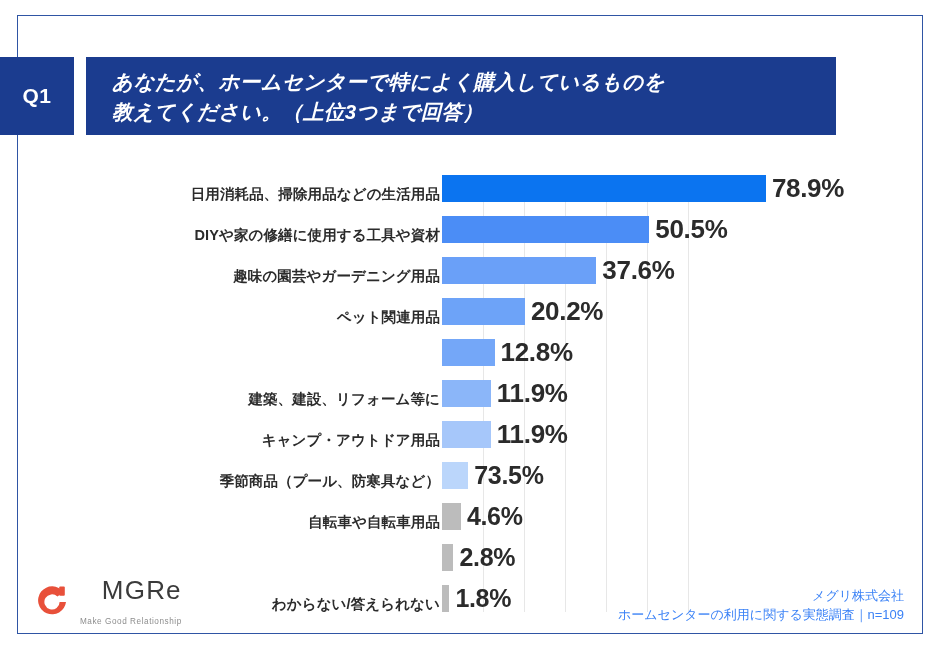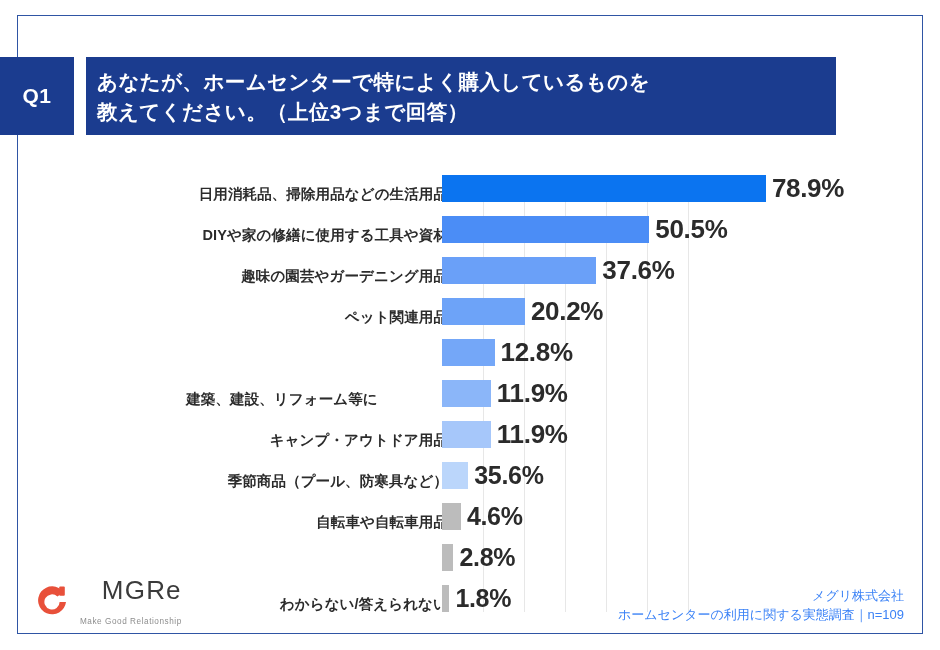--- a/index.html
+++ b/index.html
@@ -35,22 +35,23 @@
     letter-spacing:.5px;
     z-index:4;
   }
   .q-title{
     position:absolute;
     left:86px;top:57px;
     width:750px;height:78px;
     background:#1b3c8f;
     color:#ffffff;
     box-sizing:border-box;
-    padding:10px 16px 0 11px;
+    padding:10px 16px 0 26px;
     z-index:3;
+    font-style:italic;
   }
   .q-title .line{
     font-size:20.5px;
     font-weight:bold;
     line-height:30px;
     letter-spacing:.4px;
     white-space:nowrap;
   }
   
   .chart{
@@ -71,31 +72,31 @@
     position:absolute;left:0;top:0;width:940px;
   }
   .row{
     position:relative;
     height:41px;
     display:flex;
     align-items:center;
   }
   .cat-label{
     position:absolute;
-    left:116px;
+    left:108px;
     width:332px;
     text-align:right;
     font-size:14.5px;
     font-weight:bold;
     color:#2b2b2b;
     line-height:17px;
     letter-spacing:.1px;
     margin-top:12px;
   }
-  .cat-label.two-line{ line-height:17px;text-align:center; }
+  .cat-label.two-line{ line-height:17px; }
   .bar-wrap{
     position:absolute;
     left:442px;
     height:41px;
     display:flex;
     align-items:center;
     white-space:nowrap;
     justify-content:flex-end;
   }
   .bar{
@@ -211,21 +212,21 @@
           <div class="cat-label">キャンプ・アウトドア用品</div>
           <div class="bar-wrap">
             <div class="bar" style="width: 48.8495px; background: rgb(166, 199, 250);"></div>
             <div class="val">11.9%</div>
           </div>
         </div>
         <div class="row">
           <div class="cat-label">季節商品（プール、防寒具など）</div>
           <div class="bar-wrap">
             <div class="bar" style="width: 26.272px; background: rgb(187, 214, 251);"></div>
-            <div class="val small">35.6%</div>
+            <div class="val small">73.5%</div>
           </div>
         </div>
         <div class="row">
           <div class="cat-label">自転車や自転車用品</div>
           <div class="bar-wrap">
             <div class="bar" style="width: 18.883px; background: rgb(188, 188, 188);"></div>
             <div class="val small">4.6%</div>
           </div>
         </div>
         <div class="row">

